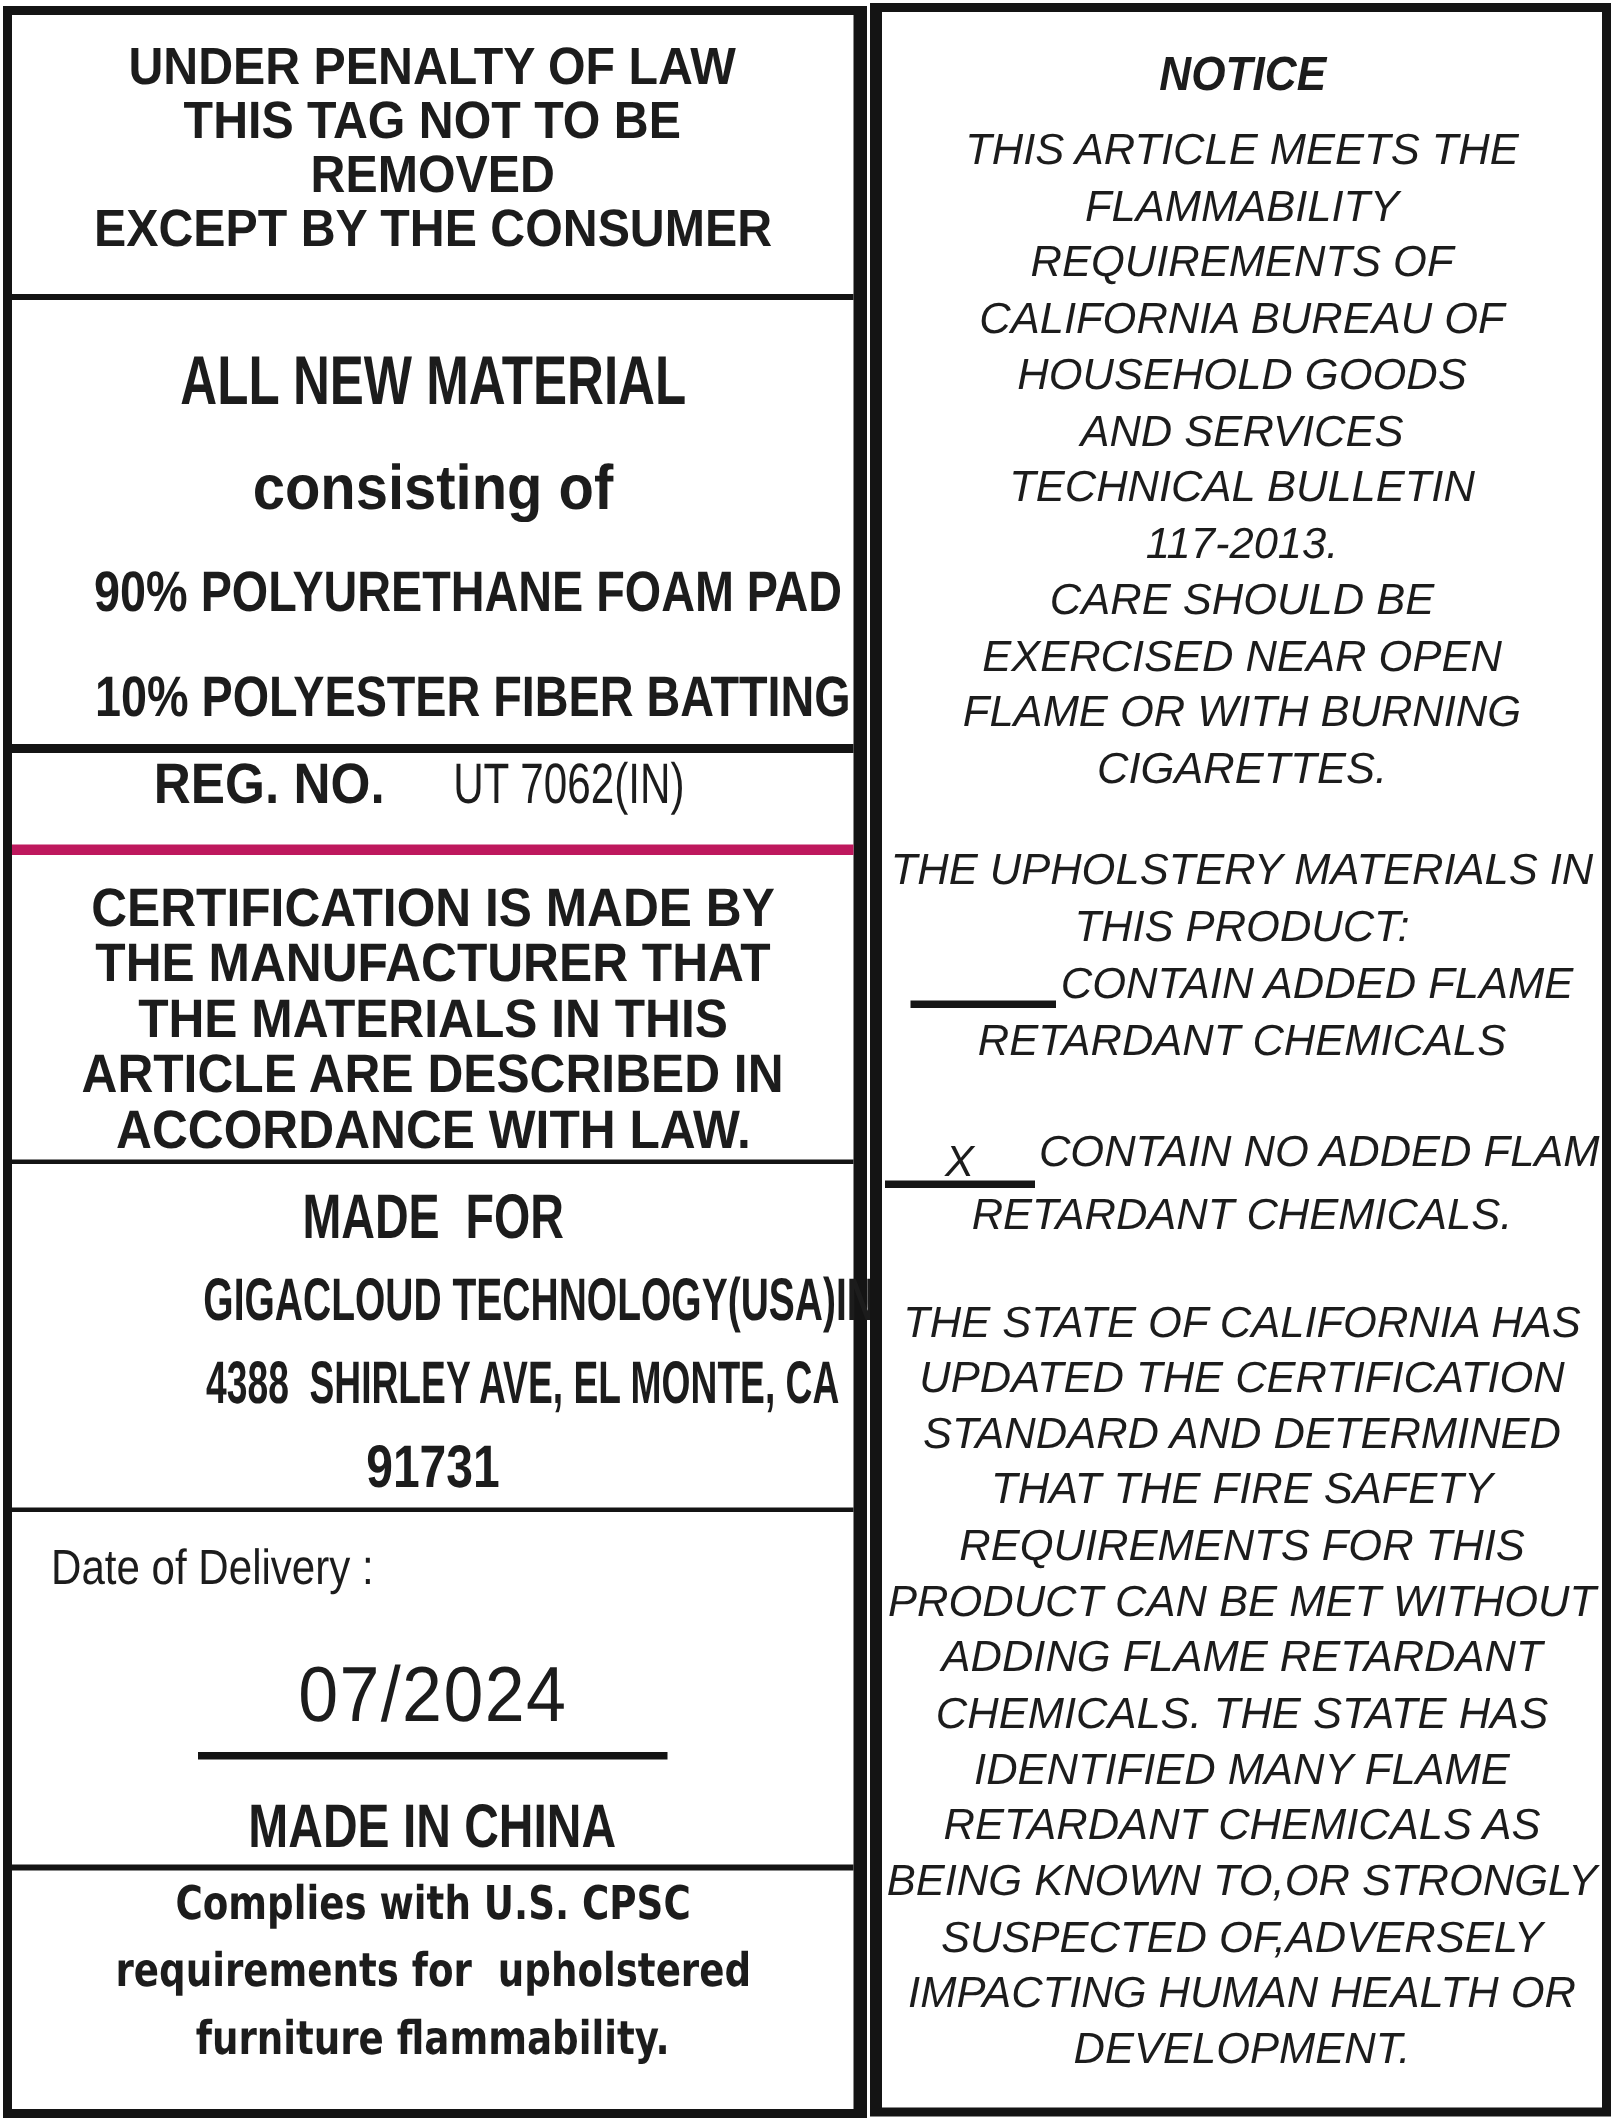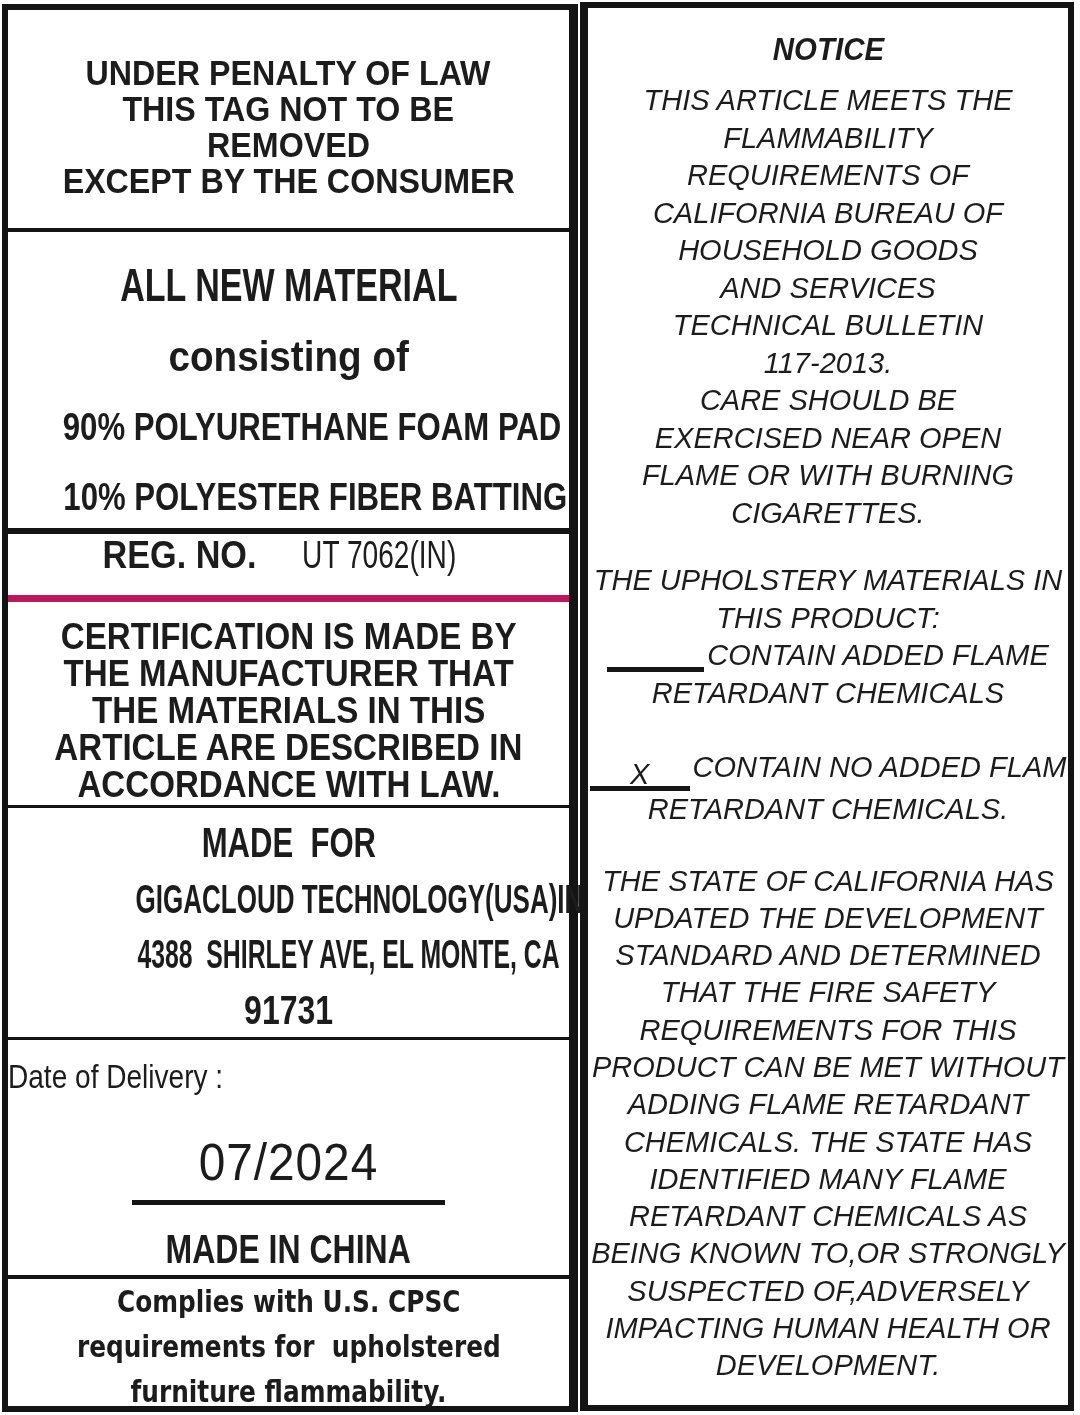--- a/index.html
+++ b/index.html
@@ -11,38 +11,38 @@
   .sec{box-sizing:border-box;width:100%;}
   .ln{text-align:center;white-space:pre;}
   .ln>span{display:inline-block;white-space:pre;transform-origin:center;}
   
   .cx-62>span{transform:scaleX(.62);} .cx-65>span{transform:scaleX(.65);}
   .cx-74>span{transform:scaleX(.74);} .cx-78>span{transform:scaleX(.78);}
   .cx-80>span{transform:scaleX(.80);} .cx-82>span{transform:scaleX(.82);}
   .cx-85>span{transform:scaleX(.85);} .cx-90>span{transform:scaleX(.90);}
   .cx-92>span{transform:scaleX(.92);}
   
-  .s1{height:222px;border-bottom:4px solid #141414;padding-top:45px;}
+  .s1{height:190px;border-bottom:4px solid #141414;padding-top:17px;}
   .s1 .ln{font-weight:bold;font-size:35px;line-height:36px;}
   .s2{height:302px;border-bottom:6px solid #141414;padding-top:16px;}
   .s2 .mat-title{font-weight:bold;font-size:46px;line-height:74px;}
   .s2 .mat-sub{font-weight:bold;font-size:42px;line-height:70px;}
   .s2 .mat-comp{font-weight:bold;font-size:38px;line-height:70px;}
   .s3{height:68px;border-bottom:7px solid #be185d;display:flex;align-items:flex-start;justify-content:center;}
   .s3 .reg-label{font-weight:bold;font-size:38px;}
   .s3 .reg-num{font-size:38px;margin-left:10px;}
   .s4{height:206px;border-bottom:3px solid #141414;padding-top:16px;}
   .s4 .ln{font-weight:bold;font-size:36px;line-height:37px;}
   .s5{height:232px;border-bottom:3px solid #141414;padding-top:6px;}
   .s5 .mf-title{font-weight:bold;font-size:42px;line-height:58px;}
   .s5 .mf-co{font-weight:bold;font-size:40px;line-height:54px;}
   .s5 .mf-addr{font-weight:bold;font-size:40px;line-height:57px;}
   .s5 .mf-zip{font-weight:bold;font-size:40px;line-height:54px;}
   .s6{height:239px;border-bottom:4px solid #141414;padding-top:20px;}
-  .s6 .dd-label{text-align:left;font-size:33px;line-height:34px;}
+  .s6 .dd-label{text-align:left;padding-left:26px;font-size:33px;line-height:34px;}
   .s6 .dd-label>span{transform-origin:left center;}
   .s6 .dd-date{font-size:52px;line-height:56px;margin-top:40px;letter-spacing:1px;}
   .s6 .dd-rule{width:313px;height:5px;background:#141414;margin:10px auto 0 auto;}
   .s6 .dd-origin{font-weight:bold;font-size:41px;line-height:40px;margin-top:24px;}
   .s7{height:159px;font-family:"DejaVu Sans",sans-serif;}
   .s7 .ln{font-weight:bold;font-size:31px;line-height:45px;}
   
   .rn-title{font-weight:bold;font-size:32px;line-height:42px;padding-top:20px;}
   .rn-body .ln{font-size:29px;line-height:37.5px;}
   #notice-para{margin-top:12px;}
@@ -143,21 +143,21 @@
         <div class="ln"><span>RETARDANT CHEMICALS</span></div>
       </div>
 
       <div id="option-no-added">
         <div class="ln"><span class="blank blank-x"><span class="mark">X</span></span><span>CONTAIN NO ADDED FLAM</span></div>
         <div class="ln"><span>RETARDANT CHEMICALS.</span></div>
       </div>
 
       <div id="state-para">
         <div class="ln"><span>THE STATE OF CALIFORNIA HAS</span></div>
-        <div class="ln"><span>UPDATED THE DEVELOPMENT</span></div>
+        <div class="ln"><span>UPDATED THE CERTIFICATION</span></div>
         <div class="ln"><span>STANDARD AND DETERMINED</span></div>
         <div class="ln"><span>THAT THE FIRE SAFETY</span></div>
         <div class="ln"><span>REQUIREMENTS FOR THIS</span></div>
         <div class="ln"><span>PRODUCT CAN BE MET WITHOUT</span></div>
         <div class="ln"><span>ADDING FLAME RETARDANT</span></div>
         <div class="ln"><span>CHEMICALS. THE STATE HAS</span></div>
         <div class="ln"><span>IDENTIFIED MANY FLAME</span></div>
         <div class="ln"><span>RETARDANT CHEMICALS AS</span></div>
         <div class="ln"><span>BEING KNOWN TO,OR STRONGLY</span></div>
         <div class="ln"><span>SUSPECTED OF,ADVERSELY</span></div>

